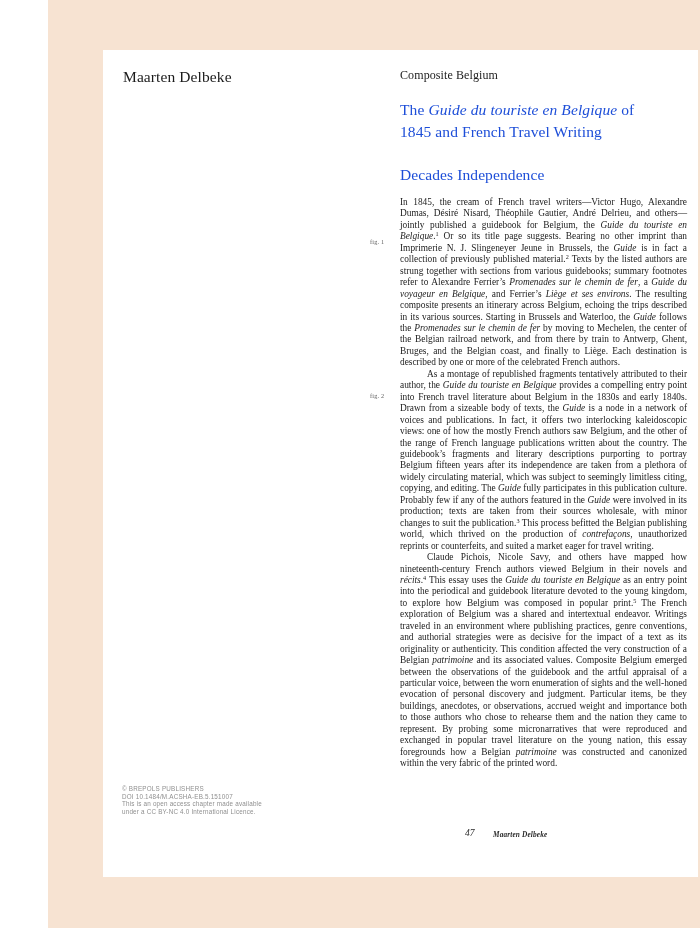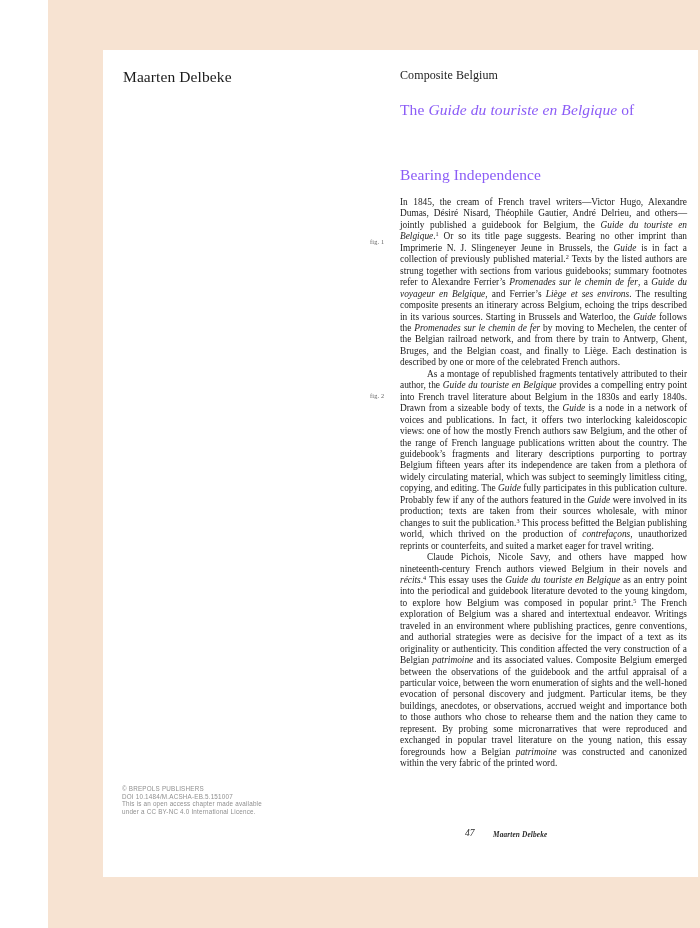--- a/index.html
+++ b/index.html
@@ -16,21 +16,21 @@
   .author{
     position:absolute;left:20px;top:18px;
     font-size:15.5px;color:#1b1b1b;letter-spacing:.1px;
   }
   .title{
     position:absolute;left:297px;top:18px;
     font-size:12px;color:#1b1b1b;letter-spacing:.1px;
   }
   .subtitle{
     position:absolute;left:297px;top:49px;width:292px;
-    font-size:15.5px;line-height:21.8px;color:#8b5cf6;letter-spacing:.1px;
+    font-size:15.5px;line-height:21.8px;color:#1d4ed8;letter-spacing:.1px;
   }
   .body-col{
     position:absolute;left:297px;top:147px;width:287px;
     font-size:9.35px;line-height:11.45px;color:#222222;
     text-align:justify;
   }
   .body-col p{margin:0;padding:0;}
   .body-col p.indent{text-indent:27px;}
   .body-col sup{font-size:6.2px;line-height:0;vertical-align:baseline;position:relative;top:-3px;}
   .margin-note{
@@ -62,21 +62,21 @@
 </head>
 <body>
 
 <div class="stage">
   <div class="paper">
 
     <div class="author">Maarten Delbeke</div>
 
     <div class="title">Composite Belgium</div>
 
-    <div class="subtitle"><span>The </span><i>Guide du touriste en Belgique</i><span> of</span><br><br><br><span>Bearing Independence</span></div>
+    <div class="subtitle"><span>The </span><i>Guide du touriste en Belgique</i><span> of</span><br><span>1845 and French Travel Writing</span><br><br><span>Decades Independence</span></div>
 
     <div class="margin-note fig1">fig. 1</div>
 
     <div class="margin-note fig2">fig. 2</div>
 
     <div class="body-col" id="body-col">
         <p class=""><span>In 1845, the cream of French travel writers—Victor Hugo, Alexandre Dumas, Désiré Nisard, Théophile Gautier, André Delrieu, and others—jointly published a guidebook for Belgium, the </span><i>Guide du touriste en Belgique</i><span>.</span><sup>1</sup><span> Or so its title page suggests. Bearing no other imprint than Imprimerie N. J. Slingeneyer Jeune in Brussels, the </span><i>Guide</i><span> is in fact a collection of previously published material.</span><sup>2</sup><span> Texts by the listed authors are strung together with sections from various guidebooks; summary footnotes refer to Alexandre Ferrier’s </span><i>Promenades sur le chemin de fer</i><span>, a </span><i>Guide du voyageur en Belgique</i><span>, and Ferrier’s </span><i>Liège et ses environs</i><span>. The resulting composite presents an itinerary across Belgium, echoing the trips described in its various sources. Starting in Brussels and Waterloo, the </span><i>Guide</i><span> follows the </span><i>Promenades sur le chemin de fer</i><span> by moving to Mechelen, the center of the Belgian railroad network, and from there by train to Antwerp, Ghent, Bruges, and the Belgian coast, and finally to Liège. Each destination is described by one or more of the celebrated French authors.</span></p>
         <p class="indent"><span>As a montage of republished fragments tentatively attributed to their author, the </span><i>Guide du touriste en Belgique</i><span> provides a compelling entry point into French travel literature about Belgium in the 1830s and early 1840s. Drawn from a sizeable body of texts, the </span><i>Guide</i><span> is a node in a network of voices and publications. In fact, it offers two interlocking kaleidoscopic views: one of how the mostly French authors saw Belgium, and the other of the range of French language publications written about the country. The guidebook’s fragments and literary descriptions purporting to portray Belgium fifteen years after its independence are taken from a plethora of widely circulating material, which was subject to seemingly limitless citing, copying, and editing. The </span><i>Guide</i><span> fully participates in this publication culture. Probably few if any of the authors featured in the </span><i>Guide</i><span> were involved in its production; texts are taken from their sources wholesale, with minor changes to suit the publication.</span><sup>3</sup><span> This process befitted the Belgian publishing world, which thrived on the production of </span><i>contrefaçons</i><span>, unauthorized reprints or counterfeits, and suited a market eager for travel writing.</span></p>
         <p class="indent"><span>Claude Pichois, Nicole Savy, and others have mapped how nineteenth-century French authors viewed Belgium in their novels and </span><i>récits</i><span>.</span><sup>4</sup><span> This essay uses the </span><i>Guide du touriste en Belgique</i><span> as an entry point into the periodical and guidebook literature devoted to the young kingdom, to explore how Belgium was composed in popular print.</span><sup>5</sup><span> The French exploration of Belgium was a shared and intertextual endeavor. Writings traveled in an environment where publishing practices, genre conventions, and authorial strategies were as decisive for the impact of a text as its originality or authenticity. This condition affected the very construction of a Belgian </span><i>patrimoine</i><span> and its associated values. Composite Belgium emerged between the observations of the guidebook and the artful appraisal of a particular voice, between the worn enumeration of sights and the well-honed evocation of personal discovery and judgment. Particular items, be they buildings, anecdotes, or observations, accrued weight and importance both to those authors who chose to rehearse them and the nation they came to represent. By probing some micronarratives that were reproduced and exchanged in popular travel literature on the young nation, this essay foregrounds how a Belgian </span><i>patrimoine</i><span> was constructed and canonized within the very fabric of the printed word.</span></p>
       </div>

